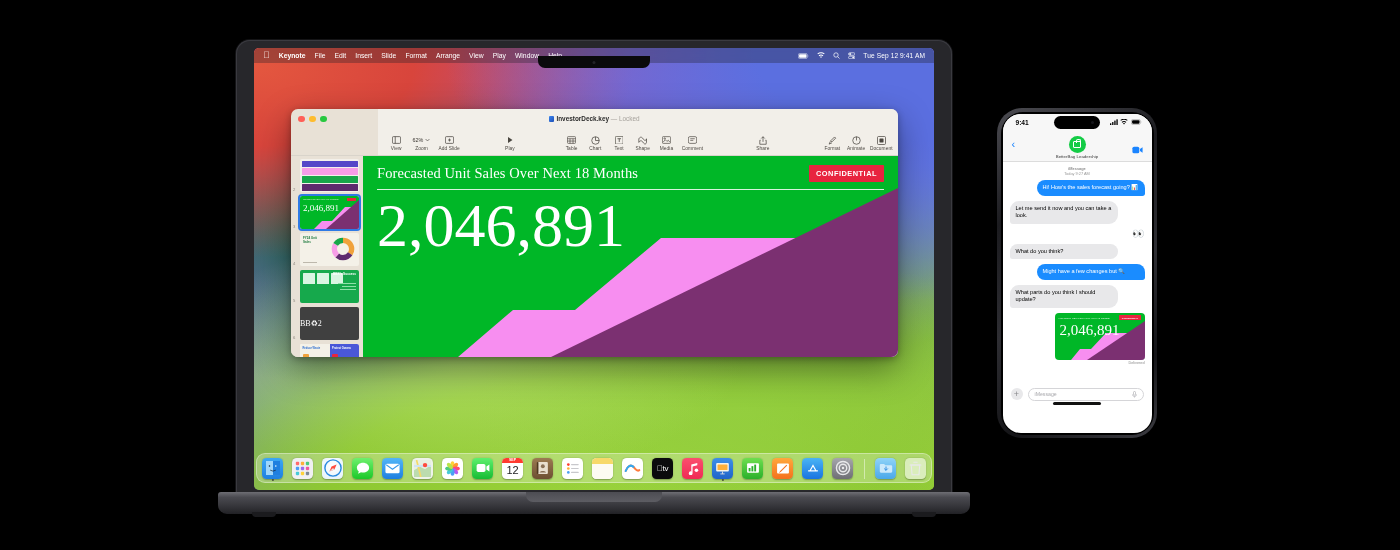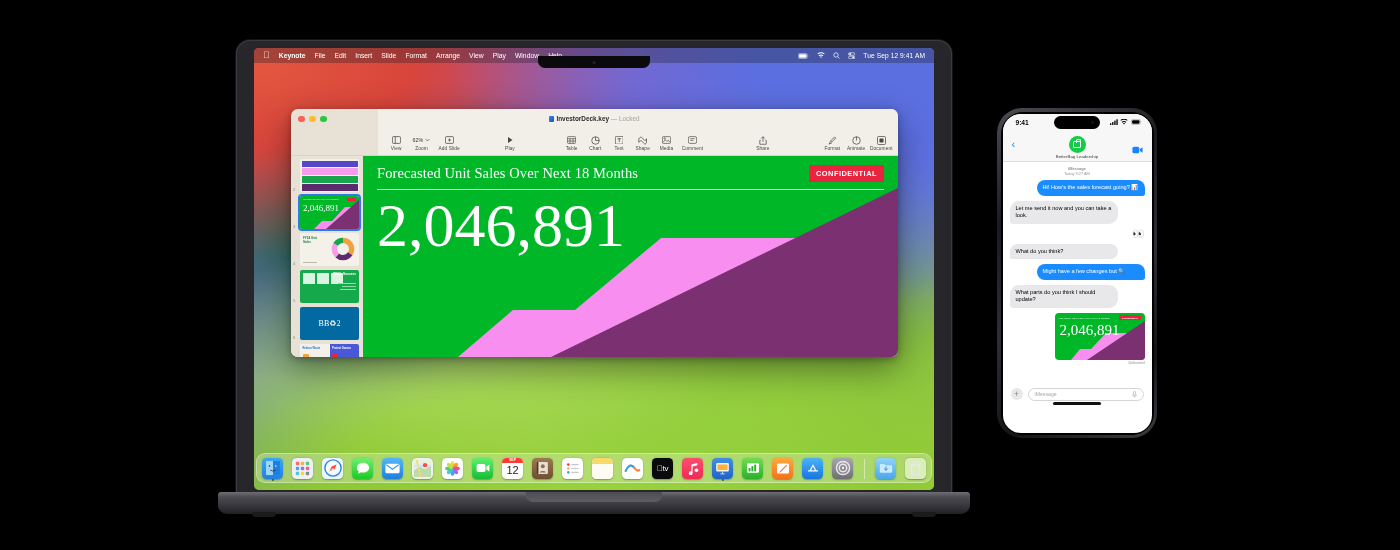--- a/index.html
+++ b/index.html
@@ -424,21 +424,21 @@
                   </div>
                   <div style="position:absolute;right:3px;top:3px;font-size:3.2px;color:#fff;font-weight:bold;line-height:1.1;">BBX’s Success</div>
                   <div style="position:absolute;right:3px;top:13px;width:18px;height:1px;background:#8fe0a8;"></div>
                   <div style="position:absolute;right:3px;top:16px;width:14px;height:1px;background:#8fe0a8;"></div>
                   <div style="position:absolute;right:3px;top:19px;width:16px;height:1px;background:#8fe0a8;"></div>
                 </div>
               </div>
 
               <div class="thumb-row">
                 <span class="thumb-num">6</span>
-                <div class="thumb" style="background:#0369a1;display:flex;align-items:center;justify-content:center;">
+                <div class="thumb" style="background:#404040;display:flex;align-items:center;justify-content:flex-start;">
                   <span style="font-family:'Liberation Serif',serif;font-size:8px;color:#fff;">BB♻2</span>
                 </div>
               </div>
 
               <div class="thumb-row">
 
                 <div class="thumb" style="display:flex;">
                   <div style="flex:1;background:#f4f1e8;padding:2.5px;">
                     <div style="font-size:2.6px;color:#2f6fd0;font-weight:bold;">Reduce Waste</div>
                     <div style="margin-top:4px;width:6px;height:6px;background:#f0a23c;border-radius:1px;"></div>

